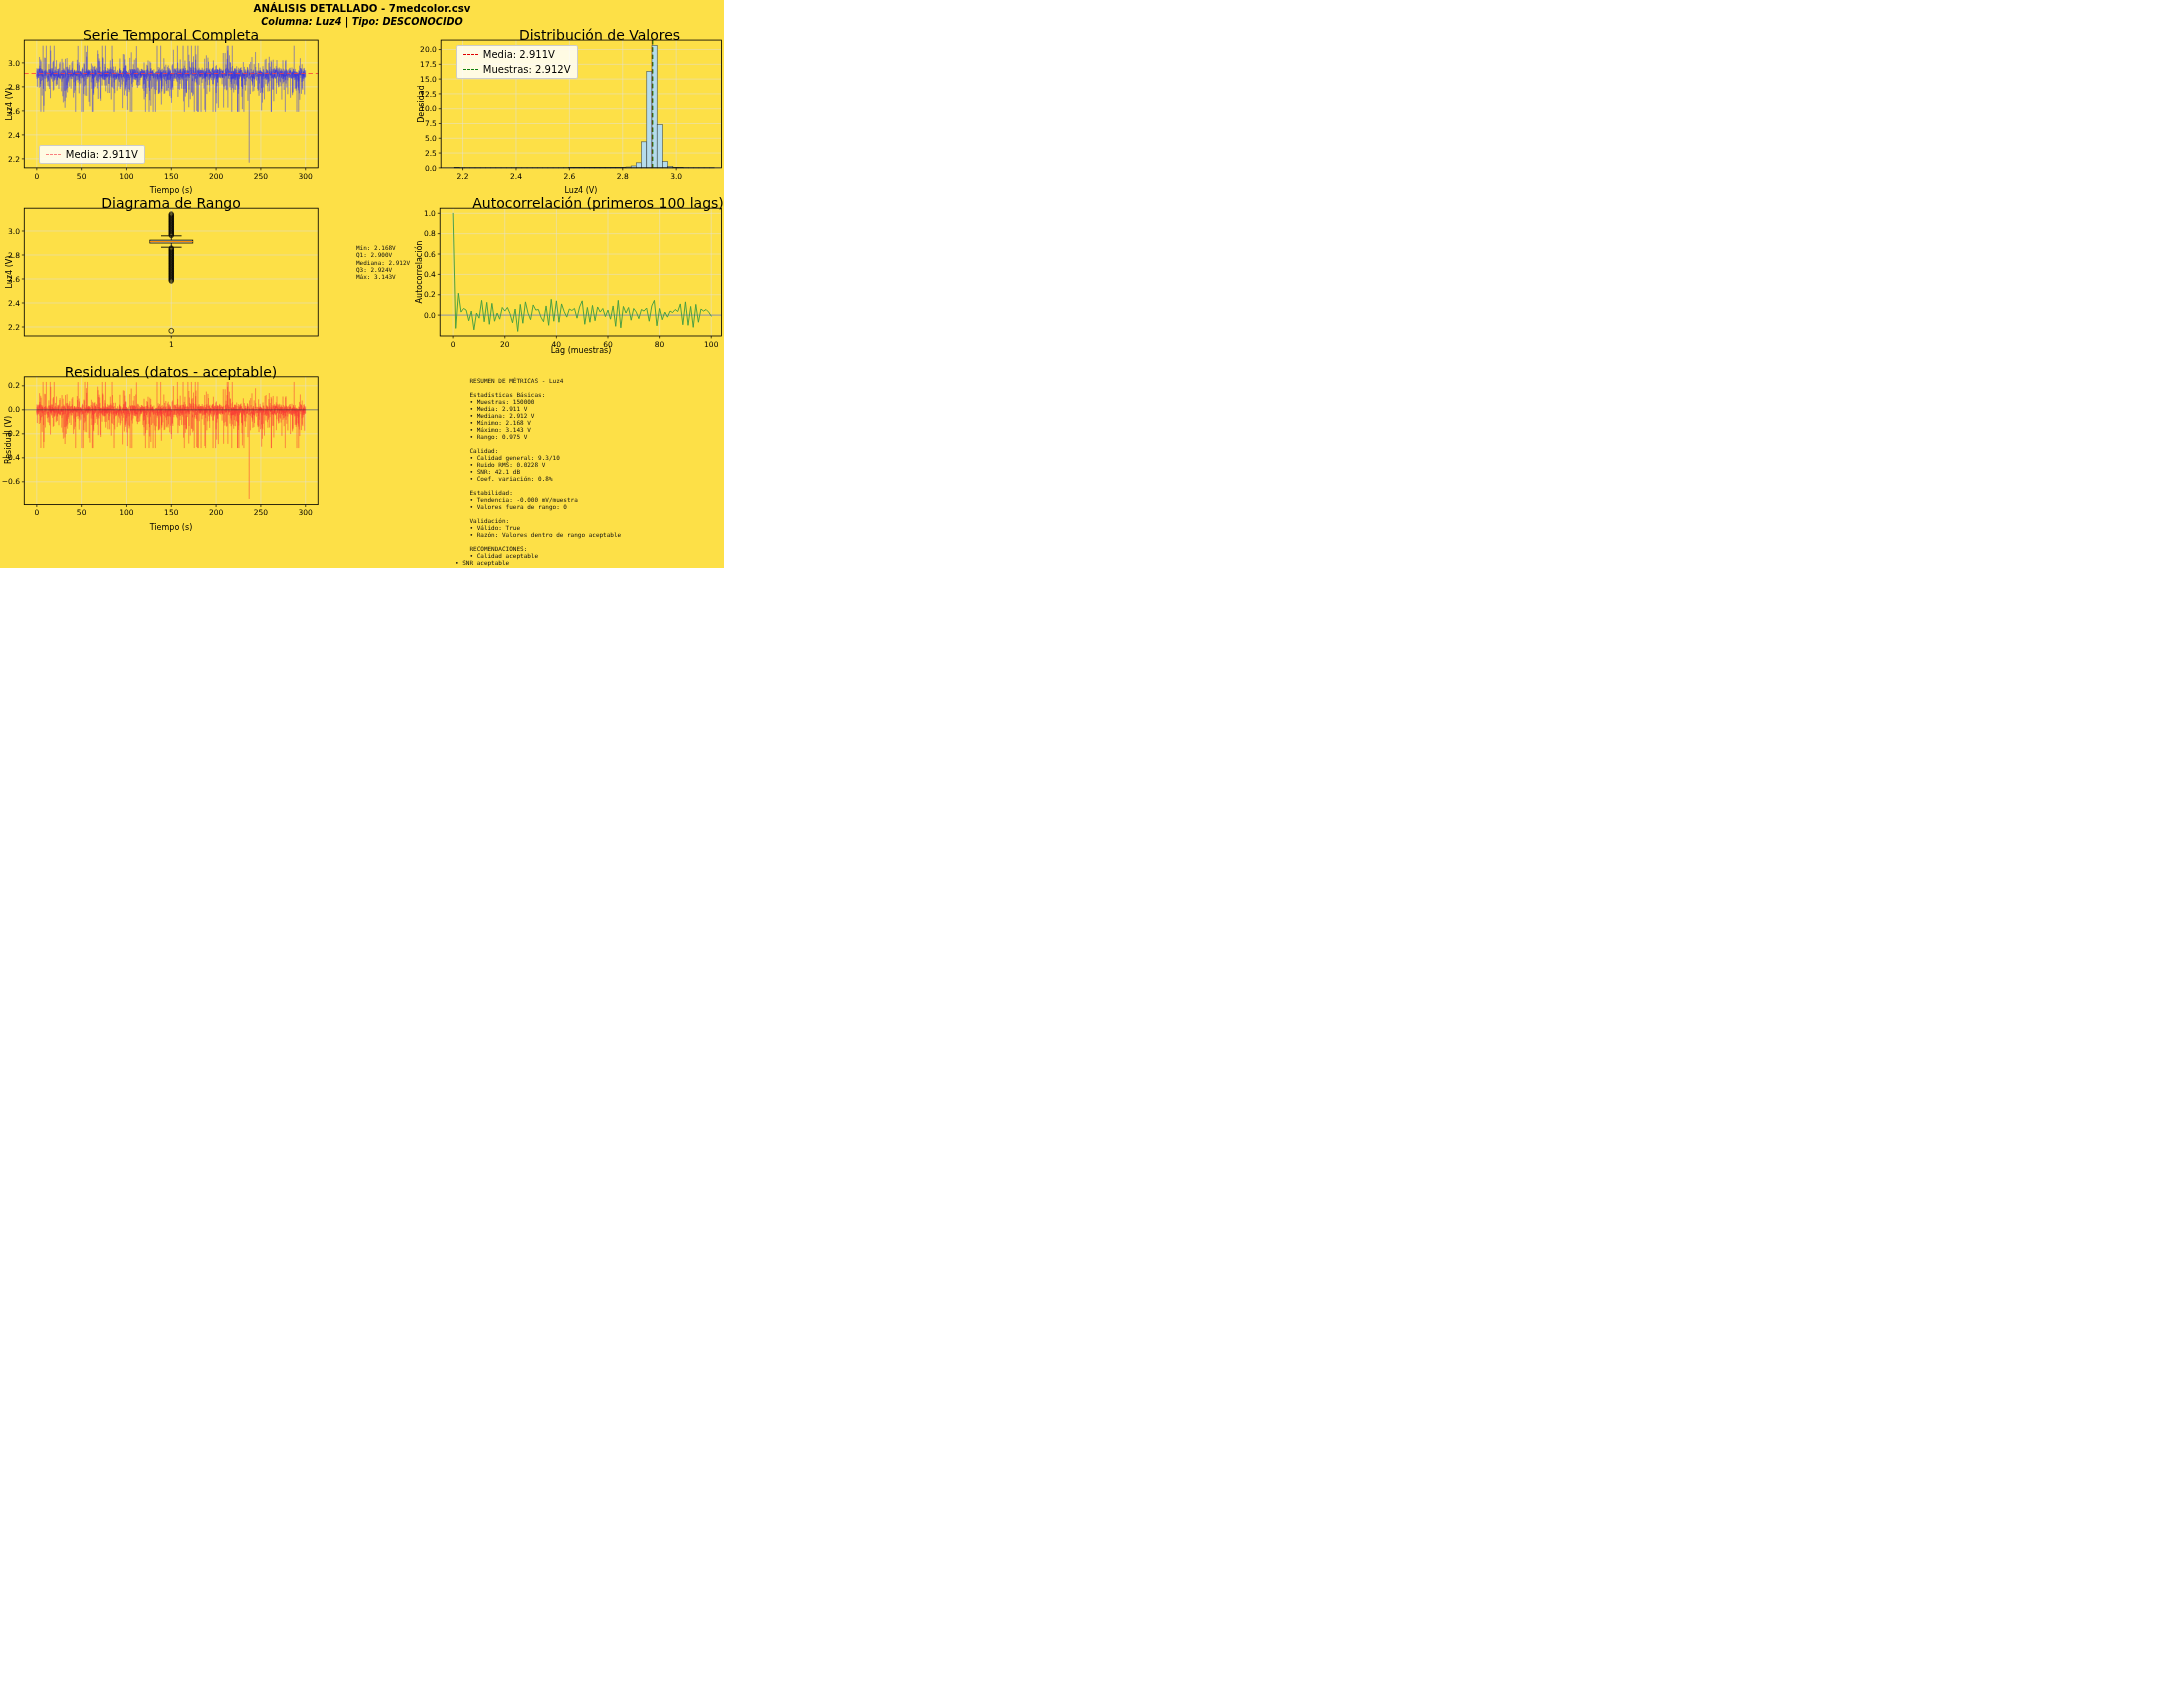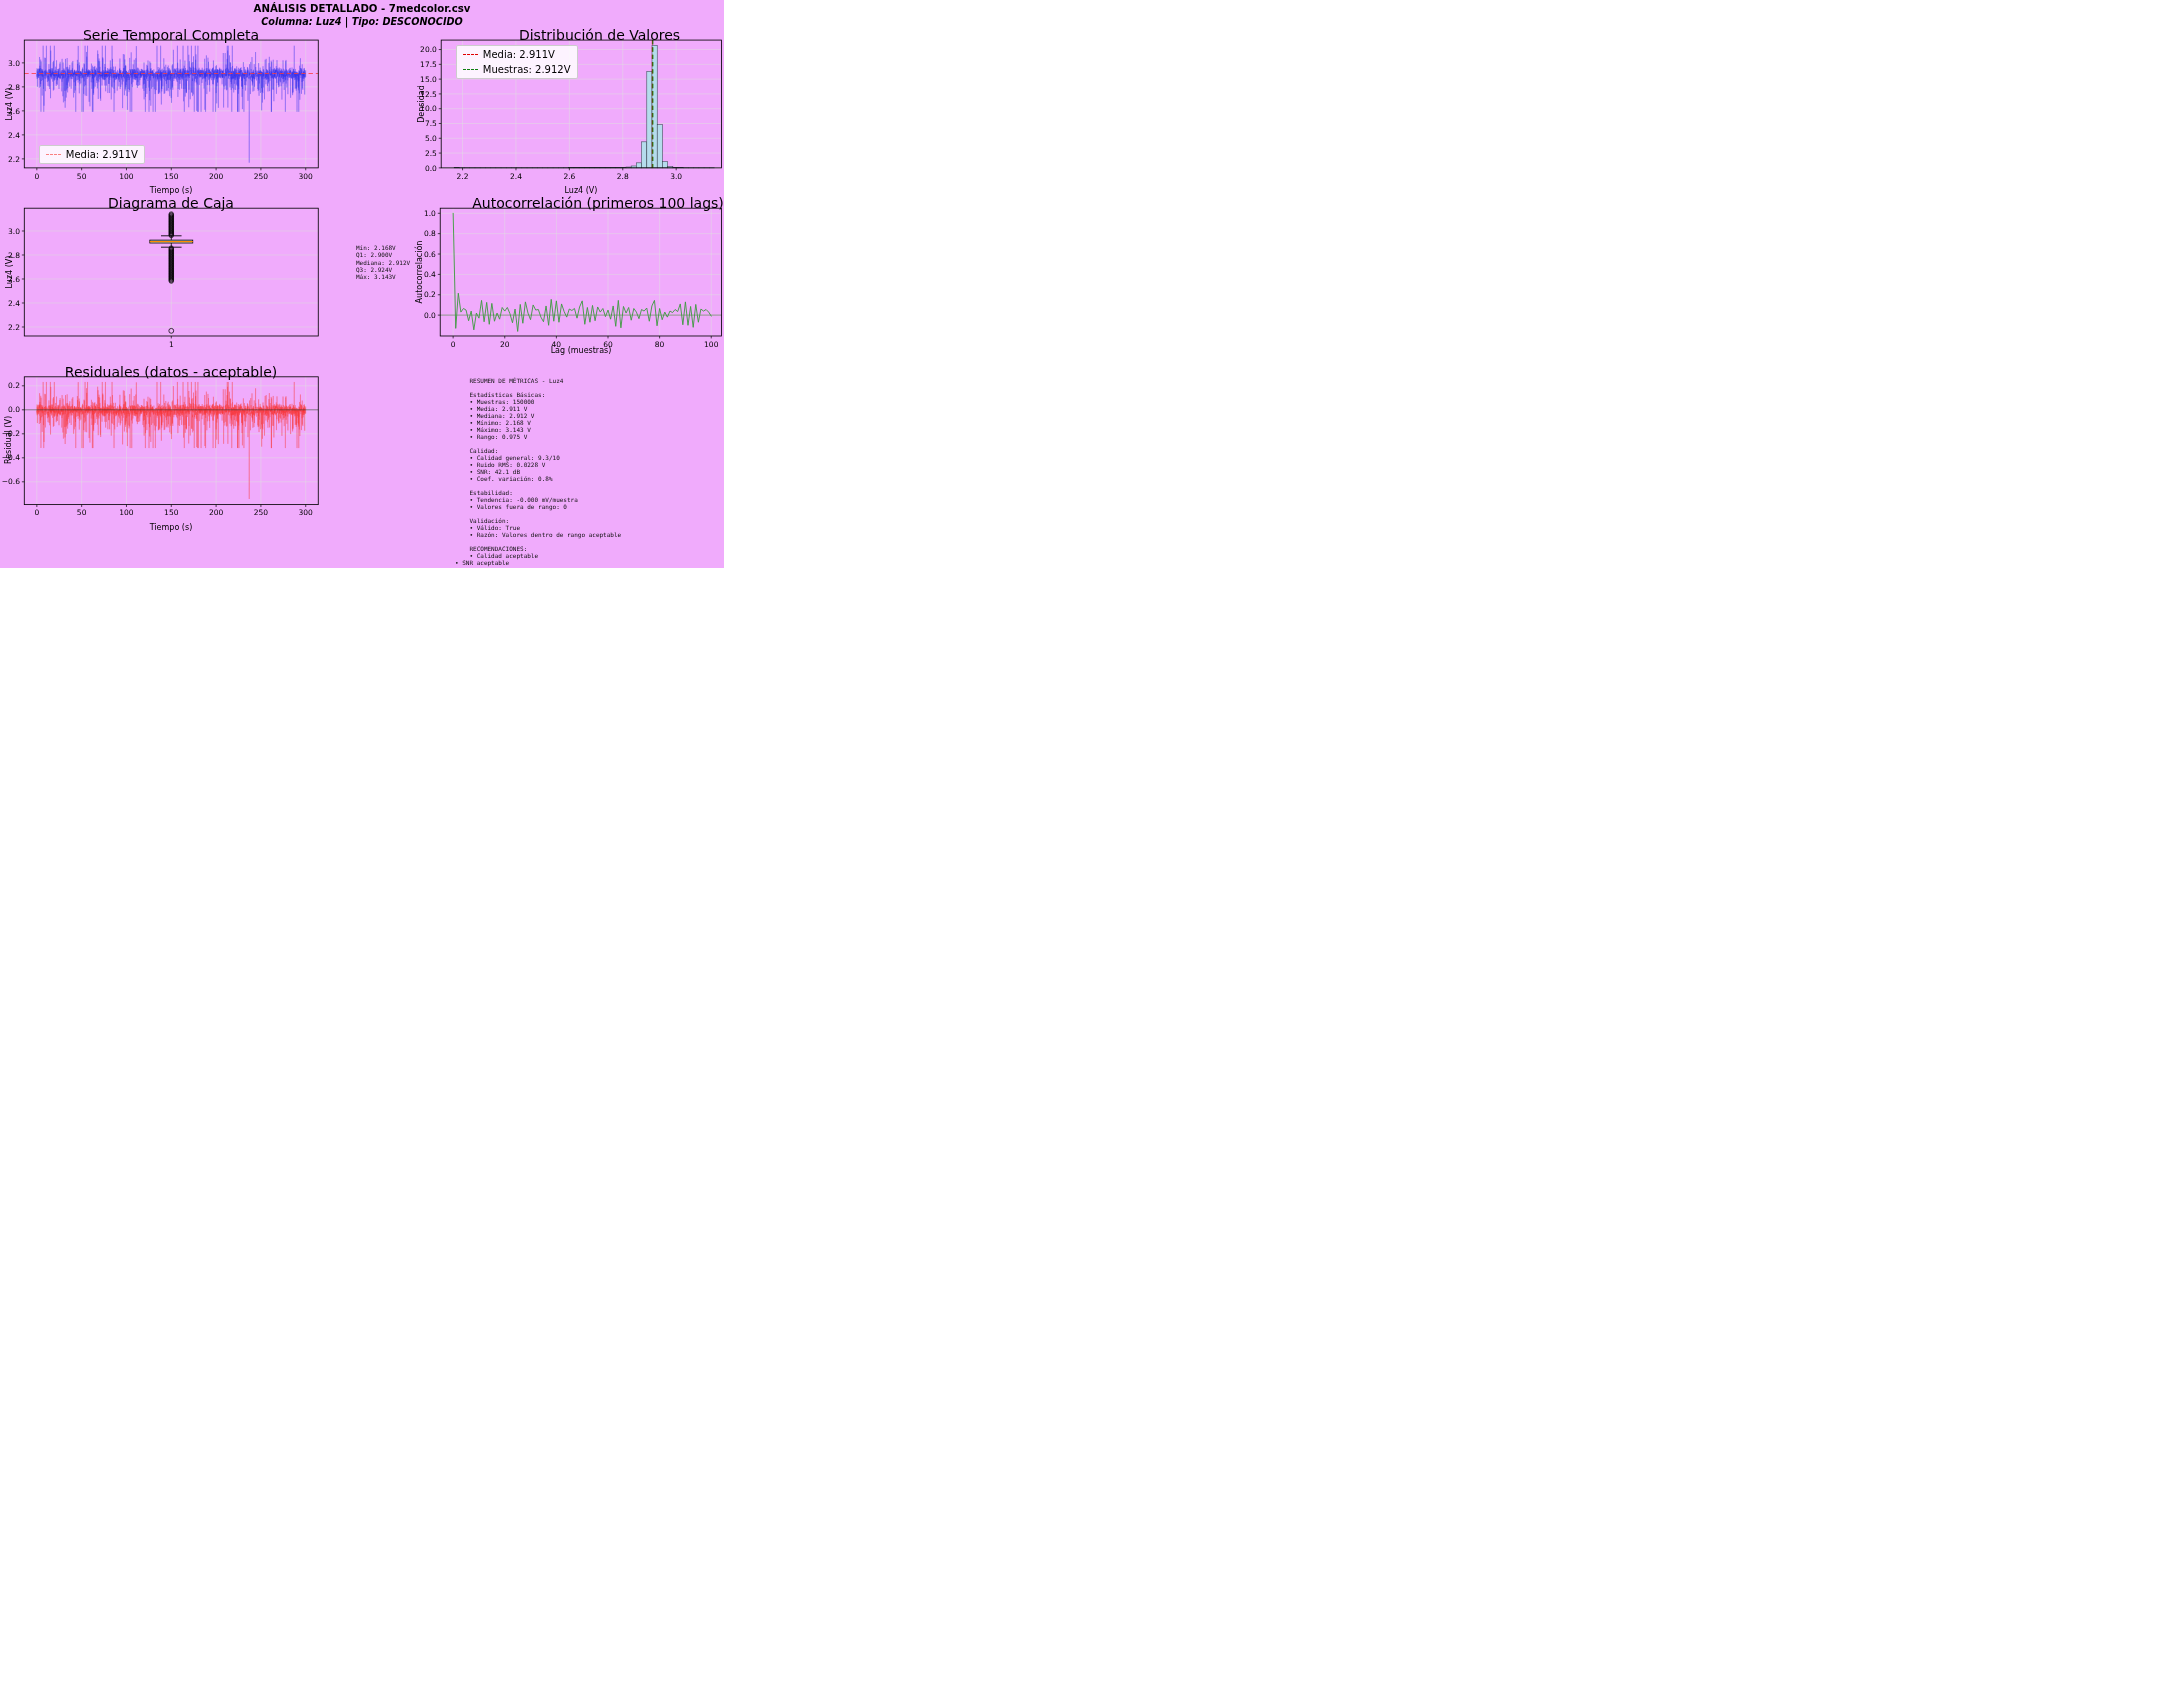--- a/index.html
+++ b/index.html
@@ -1,17 +1,17 @@
 <!DOCTYPE html>
 <html style="font-size:7.8px"><head>
 <meta charset="utf-8">
 <style>
   html,body{margin:0;padding:0;background:#ffffff;}
   body{width:724px;height:568px;position:relative;font-family:"DejaVu Sans",sans-serif;color:#000;}
-  .figure{position:absolute;inset:0;background:#f0abfc;overflow:hidden;}
+  .figure{position:absolute;inset:0;background:#fde047;overflow:hidden;}
   .fig-title{position:absolute;left:0;width:100%;text-align:center;font-weight:bold;}
   #fig-title-1{top:3.4px;font-size:10.2px;}
   #fig-title-2{top:16px;font-size:9.7px;font-style:italic;}
   .subplot-title{position:absolute;transform:translateX(-50%);font-size:14px;white-space:nowrap;}
   .axis-label{position:absolute;font-size:8px;white-space:nowrap;}
   .axis-label.x{transform:translateX(-50%);}
   .axis-label.y{transform:translate(-50%,-50%) rotate(-90deg);}
   svg{position:absolute;left:0;top:0;}
   .legend{position:absolute;display:flex;align-items:center;gap:4.9px;background:rgba(255,255,255,0.85);
           border:0.7px solid #cccccc;border-radius:1.9px;padding:2.9px 6.3px;font-size:10px;white-space:nowrap;}
@@ -343,21 +343,21 @@
       <line x1="45" y1="892.300469483568" x2="50" y2="892.300469483568" stroke="#000" stroke-width="1.4"></line>
       <text x="41" y="897.800469483568" text-anchor="end" font-size="15.5px" font-family="DejaVu Sans, sans-serif" fill="#000">−0.2</text>
       <line x1="45" y1="941.6901408450705" x2="50" y2="941.6901408450705" stroke="#000" stroke-width="1.4"></line>
       <text x="41" y="947.1901408450705" text-anchor="end" font-size="15.5px" font-family="DejaVu Sans, sans-serif" fill="#000">−0.4</text>
       <line x1="45" y1="991.0798122065728" x2="50" y2="991.0798122065728" stroke="#000" stroke-width="1.4"></line>
       <text x="41" y="996.5798122065728" text-anchor="end" font-size="15.5px" font-family="DejaVu Sans, sans-serif" fill="#000">−0.6</text>
     </svg>
 
   <div class="subplot-title" style="left:171px;top:27px;">Serie Temporal Completa</div>
   <div class="subplot-title" style="left:581px;top:27px;padding-left:37px;">Distribución de Valores</div>
-  <div class="subplot-title" style="left:171px;top:195px;">Diagrama de Caja</div>
+  <div class="subplot-title" style="left:171px;top:195px;">Diagrama de Rango</div>
   <div class="subplot-title" style="left:598px;top:195px;">Autocorrelación (primeros 100 lags)</div>
   <div class="subplot-title" style="left:171px;top:364px;">Residuales (datos - aceptable)</div>
 
   <div class="axis-label x" style="left:171px;top:186px;">Tiempo (s)</div>
   <div class="axis-label y" style="left:8.7px;top:104px;">Luz4 (V)</div>
   <div class="axis-label x" style="left:581px;top:186px;">Luz4 (V)</div>
   <div class="axis-label y" style="left:421px;top:104px;">Densidad</div>
   <div class="axis-label y" style="left:8.7px;top:272px;">Luz4 (V)</div>
   <div class="axis-label x" style="left:581px;top:346px;">Lag (muestras)</div>
   <div class="axis-label y" style="left:419px;top:272px;">Autocorrelación</div>

